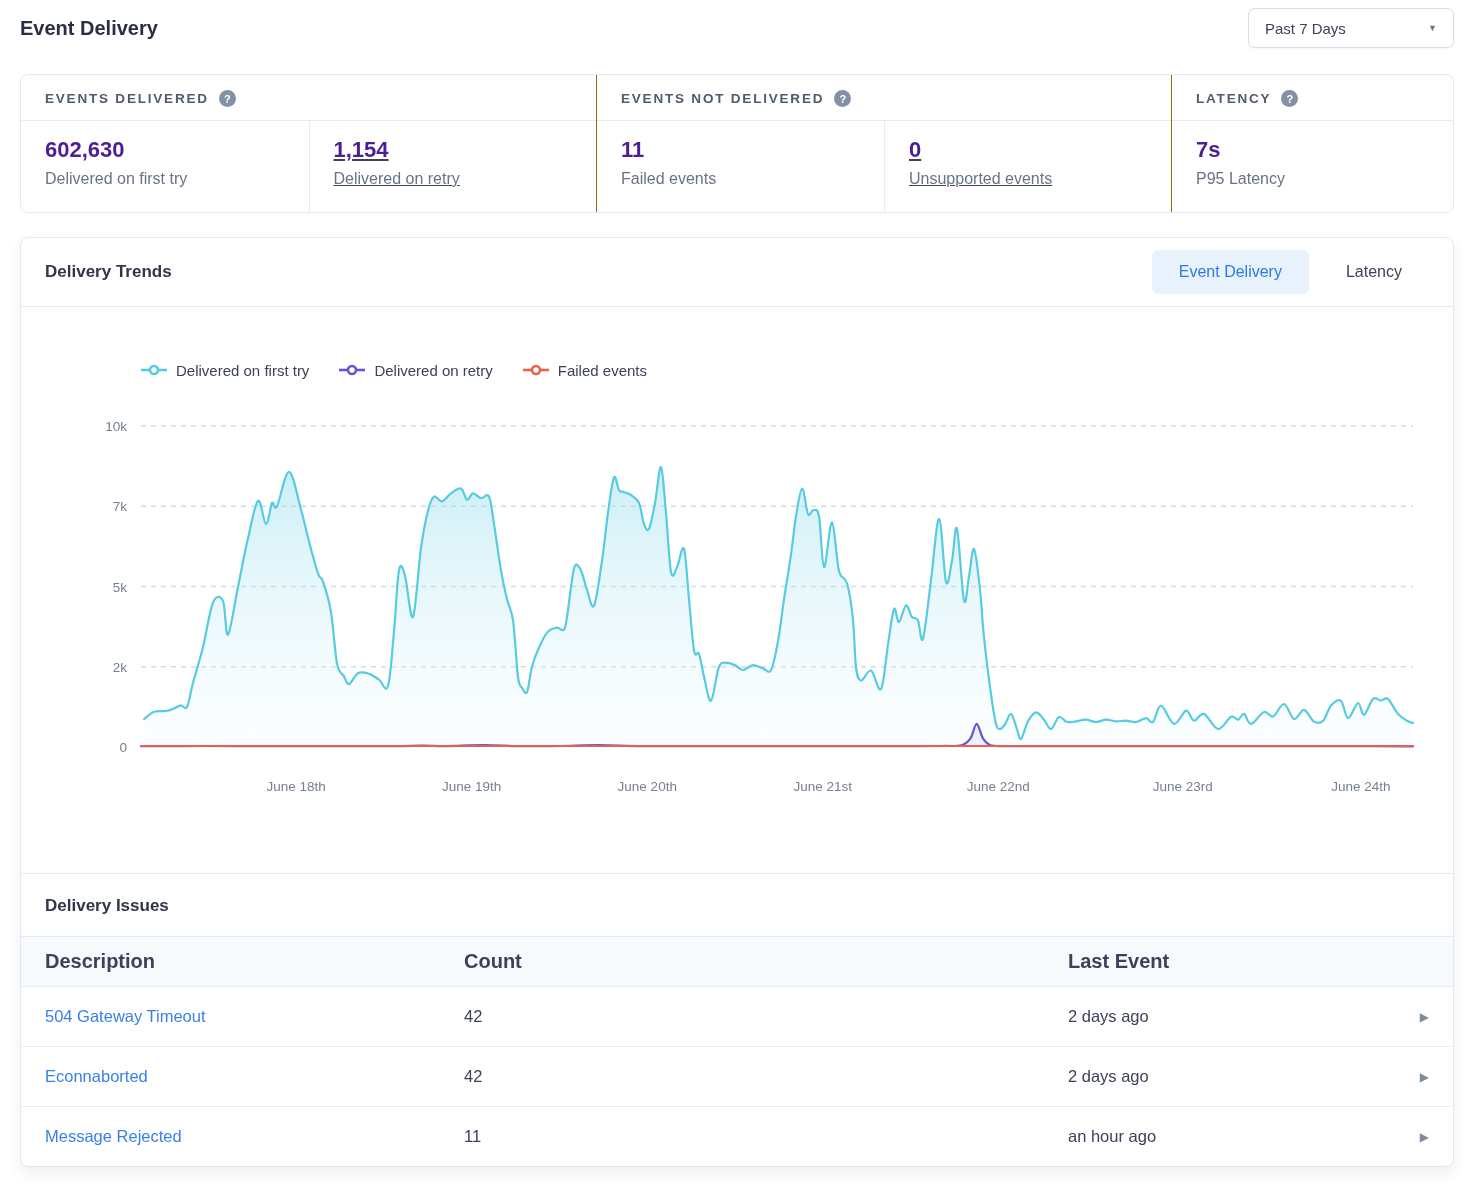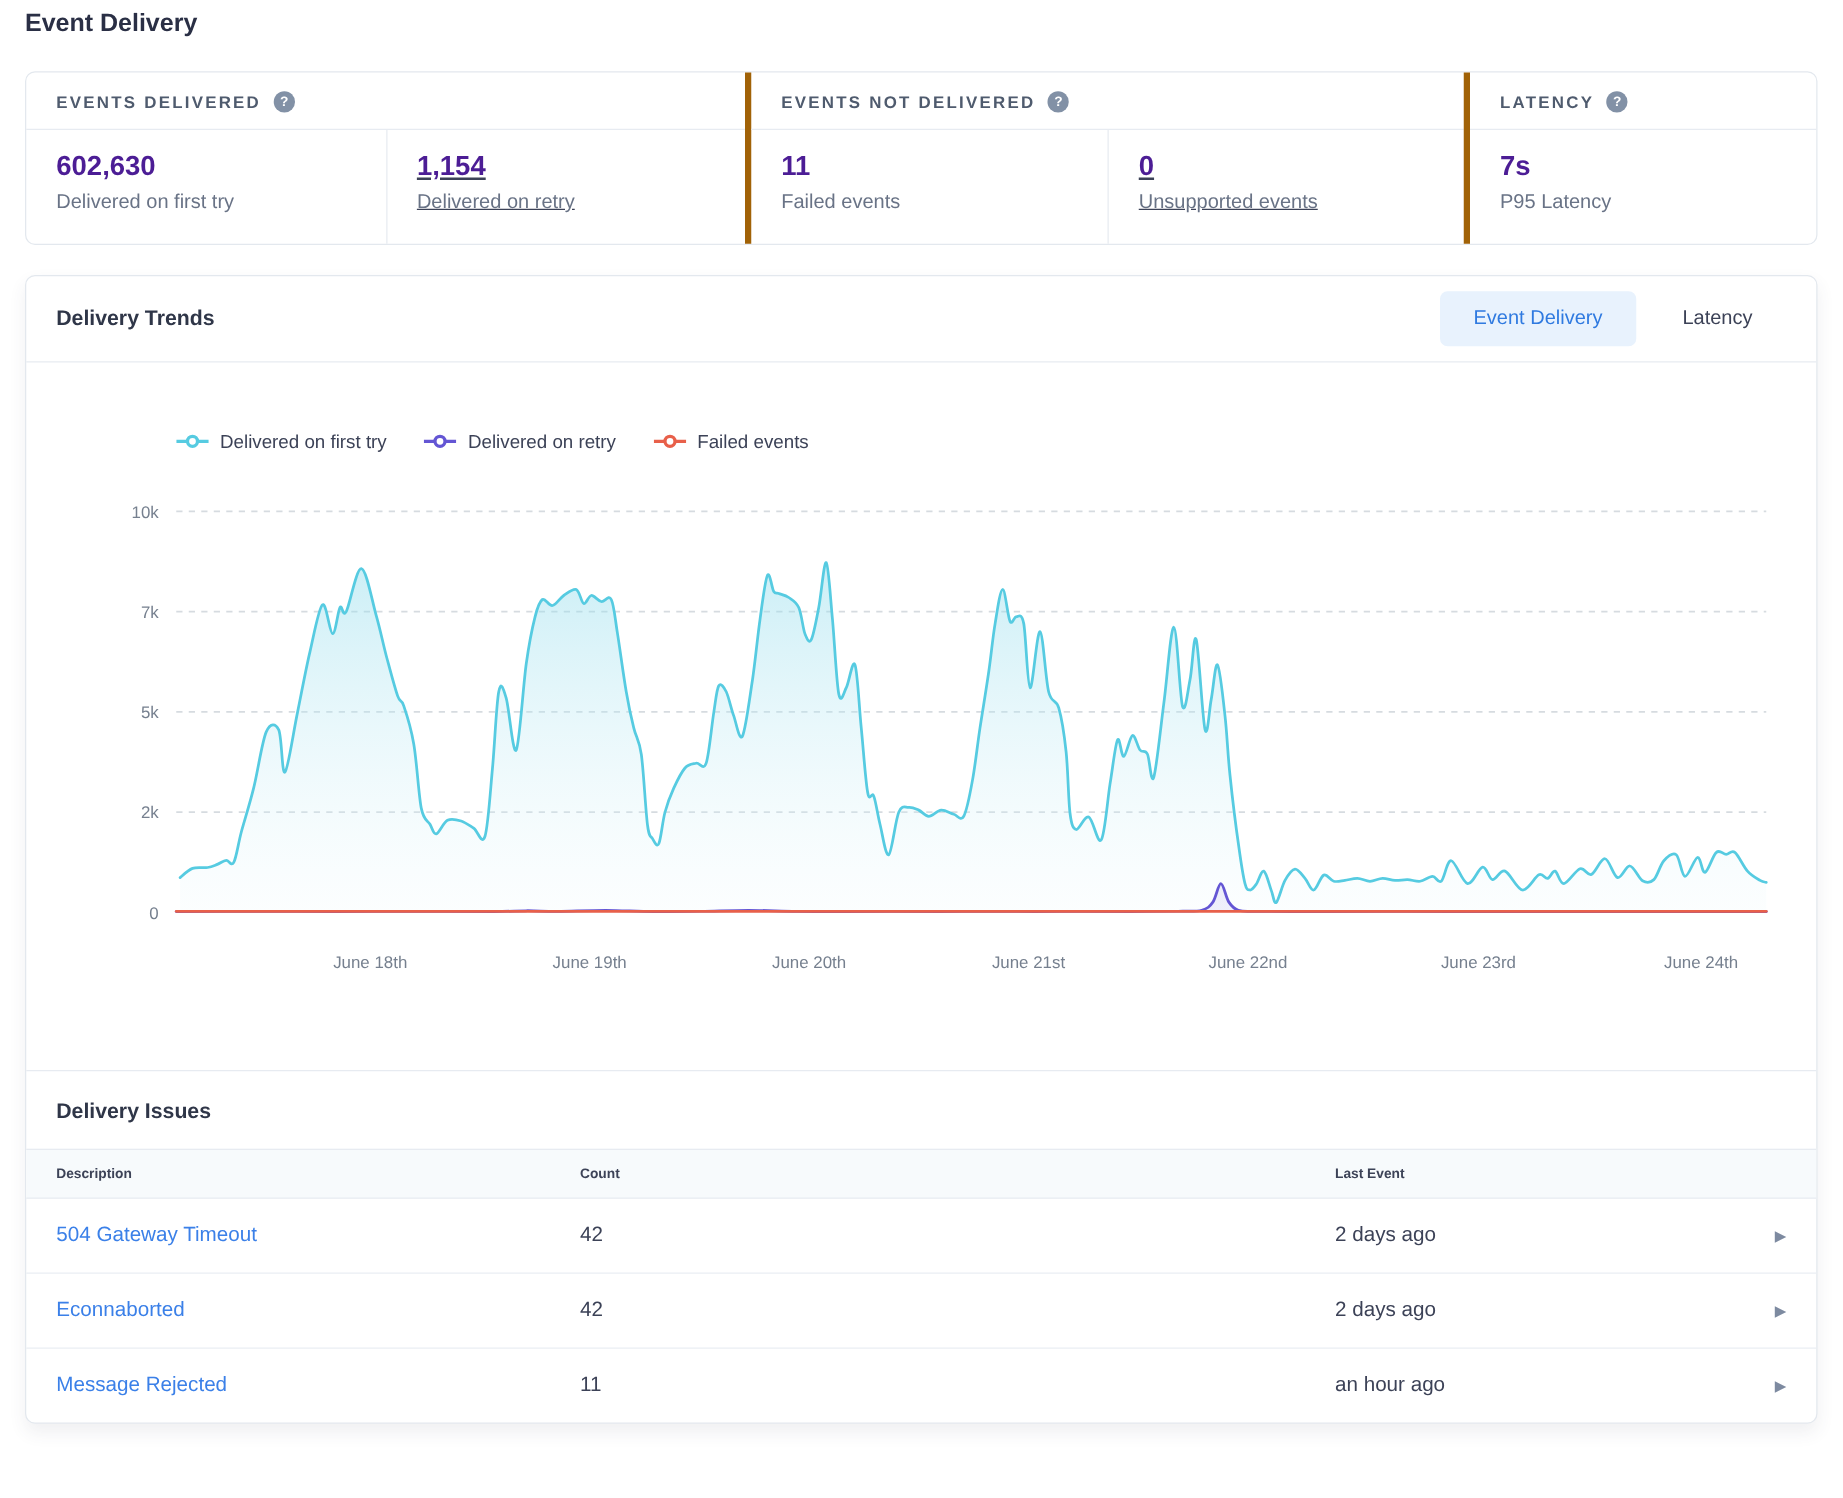--- a/index.html
+++ b/index.html
@@ -20,21 +20,21 @@
     font-size:15px; color:#3c4257; cursor:pointer;
     box-shadow:0 1px 2px rgba(60,66,87,.06);
   }
   .caret { font-size:9px; color:#6b7790; margin-left:26px; }
 
   
   .stats-card {
     display:grid; grid-template-columns:575px 575px 1fr;
     border:1px solid #e3e8ee; border-radius:8px; background:#fff;
   }
-  .stat-group + .stat-group { border-left:5px solid #a16207; }
+  .stat-group + .stat-group { border-left:1px solid #a16207; }
   .stat-header {
     display:flex; align-items:center; gap:10px;
     padding:15px 24px 13px; border-bottom:1px solid #e7ebf1;
     font-size:13.5px; font-weight:700; letter-spacing:1.8px; color:#4f5b6e;
   }
   .qicon {
     width:17px; height:17px; border-radius:50%; background:#8291a6; color:#fff;
     font-size:11px; font-weight:700; letter-spacing:0;
     display:inline-flex; align-items:center; justify-content:center; cursor:pointer; flex:none;
   }
@@ -64,38 +64,42 @@
 
   #chart { display:block; margin-top:12px; }
   .chart-pad { padding-bottom:10px; }
 
   
   .issues-section { border-top:1px solid #e7ebf1; }
   .issues-header { padding:22px 24px 20px; }
   .thead {
     display:grid; grid-template-columns:419px 604px 1fr 48px; align-items:center;
     background:#f7fafc; border-top:1px solid #e7ebf1; border-bottom:1px solid #e7ebf1;
-    padding:13px 24px; font-size:11px; font-weight:700; color:#3c4257;
+    padding:13px 24px; font-size:20px; font-weight:700; color:#3c4257;
   }
   .trow {
     display:grid; grid-template-columns:419px 604px 1fr 48px; align-items:center;
     padding:20px 24px; border-bottom:1px solid #eaeef3; font-size:16.5px; cursor:pointer;
   }
   .trow:last-child { border-bottom:none; }
   .link { color:#3b80e8; }
   .cell { color:#3c4257; }
   .chev { color:#7d8aa0; font-size:12px; justify-self:end; }
 </style>
 </head>
 <body>
 
 <div class="page">
 
   <div class="topbar">
     <div class="page-title">Event Delivery</div>
+    <div class="range-btn">
+      <span>Past 7 Days</span>
+      <span class="caret">▼</span>
+    </div>
   </div>
 
   <div class="stats-card">
 
     <div class="stat-group">
       <div class="stat-header">
         <span>EVENTS DELIVERED</span>
         <span class="qicon">?</span>
       </div>
       <div class="stat-body">

